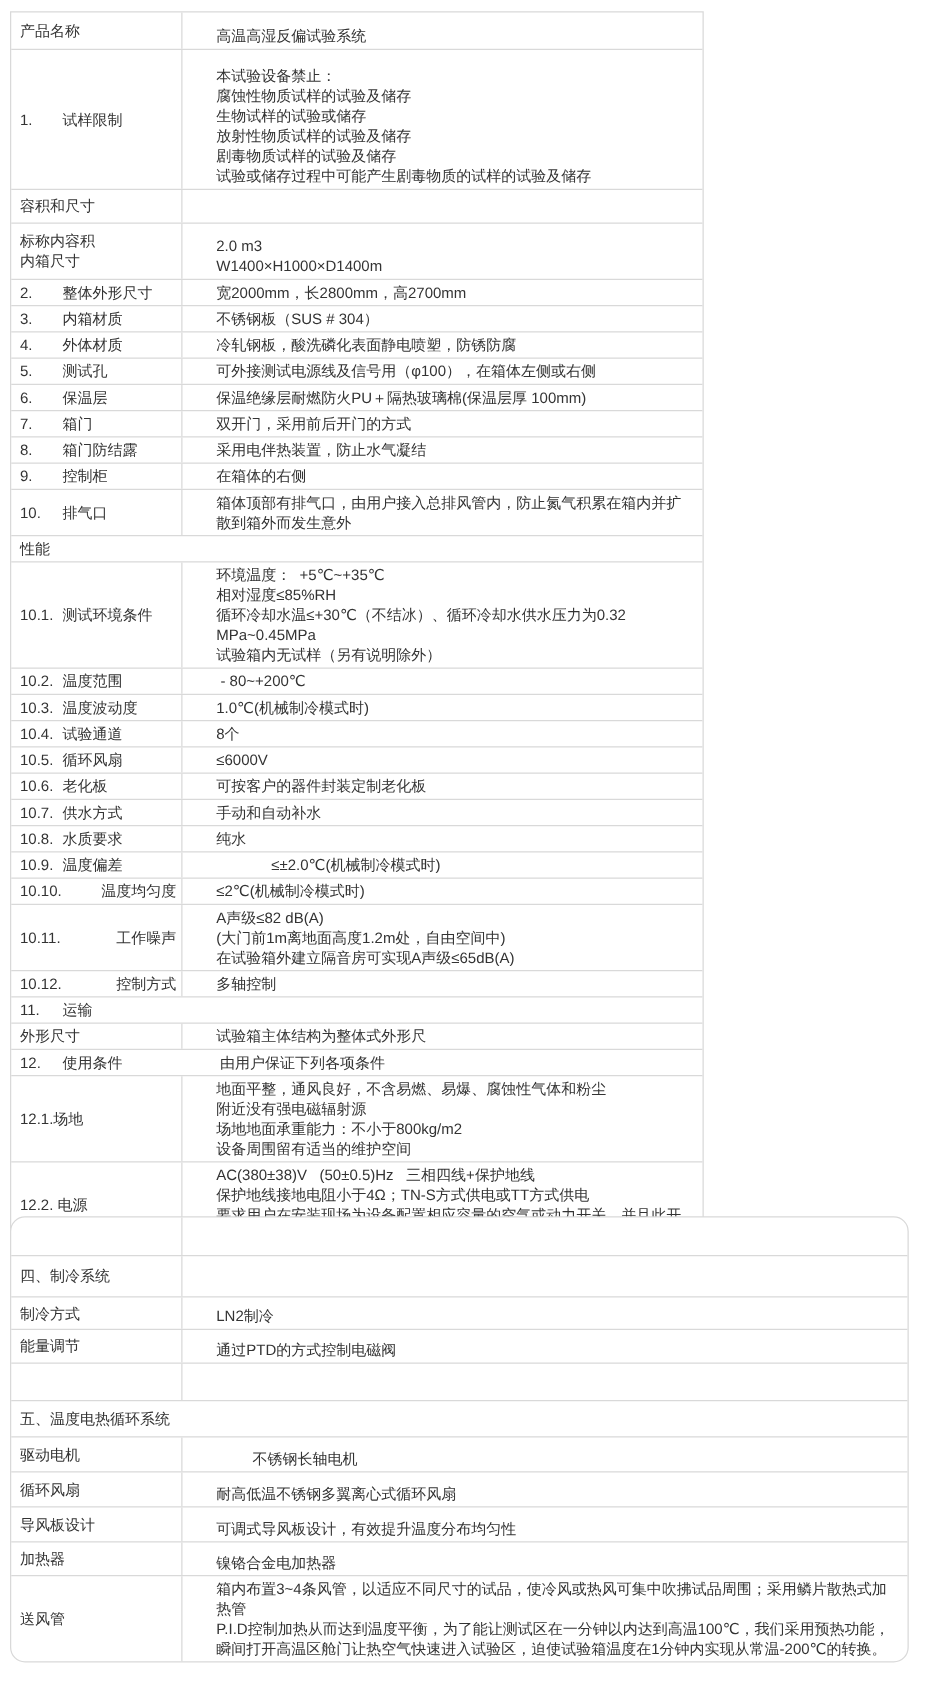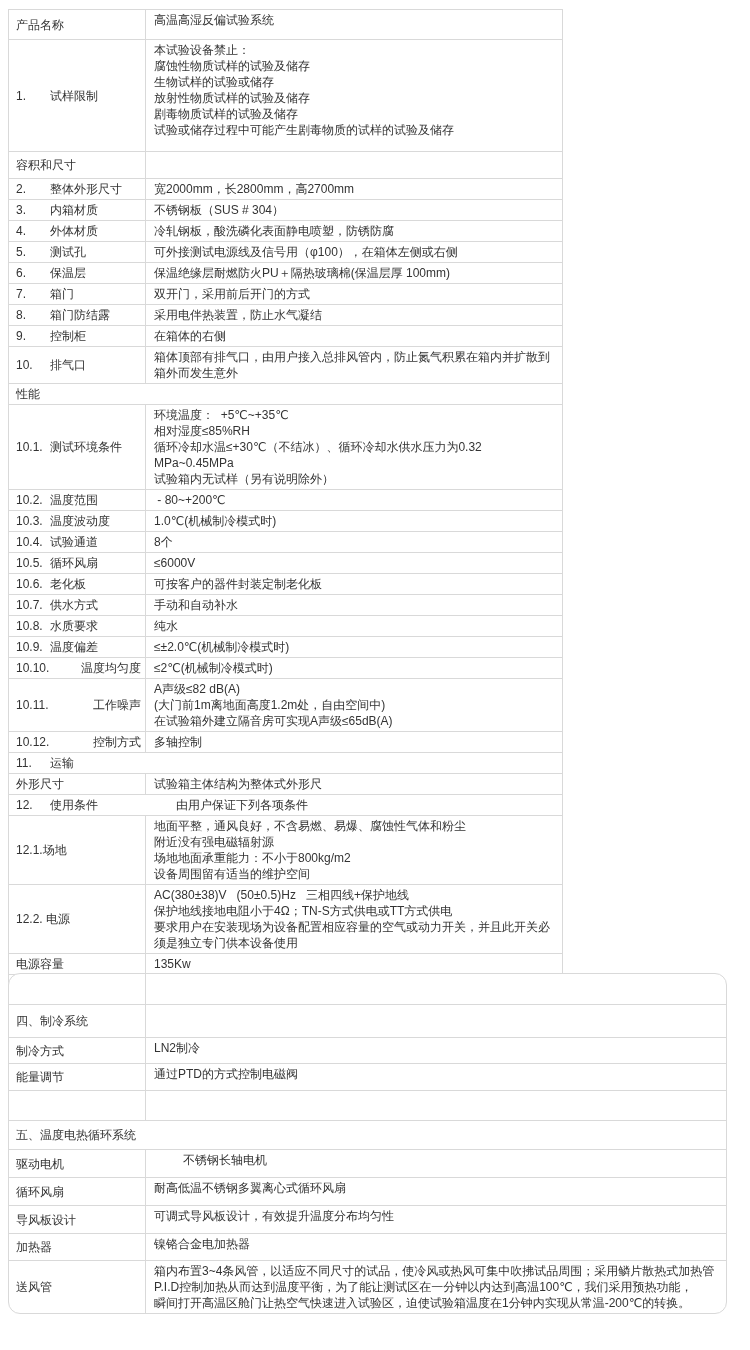--- a/index.html
+++ b/index.html
@@ -7,21 +7,21 @@
         font-family:"Liberation Sans","DejaVu Sans",sans-serif;color:#333333;}
   .tbl{position:absolute;left:8px;background:#ffffff;border:1px solid #d9d9d9;box-sizing:border-box;}
   #table1{top:9px;width:555px;}
   #table2{top:973px;width:719px;border-radius:12px;}
   .trow{display:flex;box-sizing:border-box;align-items:stretch;}
   .trow + .trow{border-top:1px solid #d9d9d9;}
   .lcell{flex:0 0 137px;width:137px;border-right:1px solid #d9d9d9;box-sizing:border-box;
          padding:2px 4px 2px 7px;display:flex;flex-direction:column;justify-content:center;
          font-size:12px;line-height:16px;}
   .vcell{flex:1;box-sizing:border-box;padding:2px 6px 2px 8px;display:flex;flex-direction:column;
-         justify-content:flex-start;font-size:12px;line-height:16px;}
+         justify-content:flex-end;font-size:12px;line-height:16px;margin-left:19px;}
   .vline{white-space:pre-wrap;}
   .lrow{display:flex;align-items:baseline;}
   .num{flex:0 0 34px;min-width:34px;}
   .la-right .lrow{justify-content:space-between;}
   .la-right .num{flex:0 0 auto;min-width:0;text-align:center;}
   .srow .lcell{flex:1;width:auto;border-right:none;}
   .extra{margin-left:78px;}
   .lline{white-space:pre-wrap;}
 </style>
 </head>
@@ -56,20 +56,30 @@
         </div>
       </div>
       <div class="trow" style="min-height: 27px;">
         <div class="lcell">
           <div class="lrow">
             <span class="ltext">容积和尺寸</span>
           </div>
         </div>
         <div class="vcell"></div>
       </div>
+      <div class="trow" style="min-height: 45px;">
+        <div class="lcell">
+          <div class="lline">标称内容积</div>
+          <div class="lline">内箱尺寸</div>
+        </div>
+        <div class="vcell">
+          <div class="vline">2.0 m3</div>
+          <div class="vline">W1400×H1000×D1400m</div>
+        </div>
+      </div>
       <div class="trow" style="min-height: 21px;">
         <div class="lcell">
           <div class="lrow">
             <span class="num">2.</span>
             <span class="ltext">整体外形尺寸</span>
           </div>
         </div>
         <div class="vcell">
           <div class="vline">宽2000mm，长2800mm，高2700mm</div>
         </div>
@@ -253,21 +263,21 @@
         <div class="lcell">
           <div class="lrow">
             <span class="num">10.8.</span>
             <span class="ltext">水质要求</span>
           </div>
         </div>
         <div class="vcell">
           <div class="vline">纯水</div>
         </div>
       </div>
-      <div class="trow" style="min-height: 18px;">
+      <div class="trow" style="min-height: 18px; gap: 44px;">
         <div class="lcell">
           <div class="lrow">
             <span class="num">10.9.</span>
             <span class="ltext">温度偏差</span>
           </div>
         </div>
         <div class="vcell">
           <div class="vline">≤±2.0℃(机械制冷模式时)</div>
         </div>
       </div>

